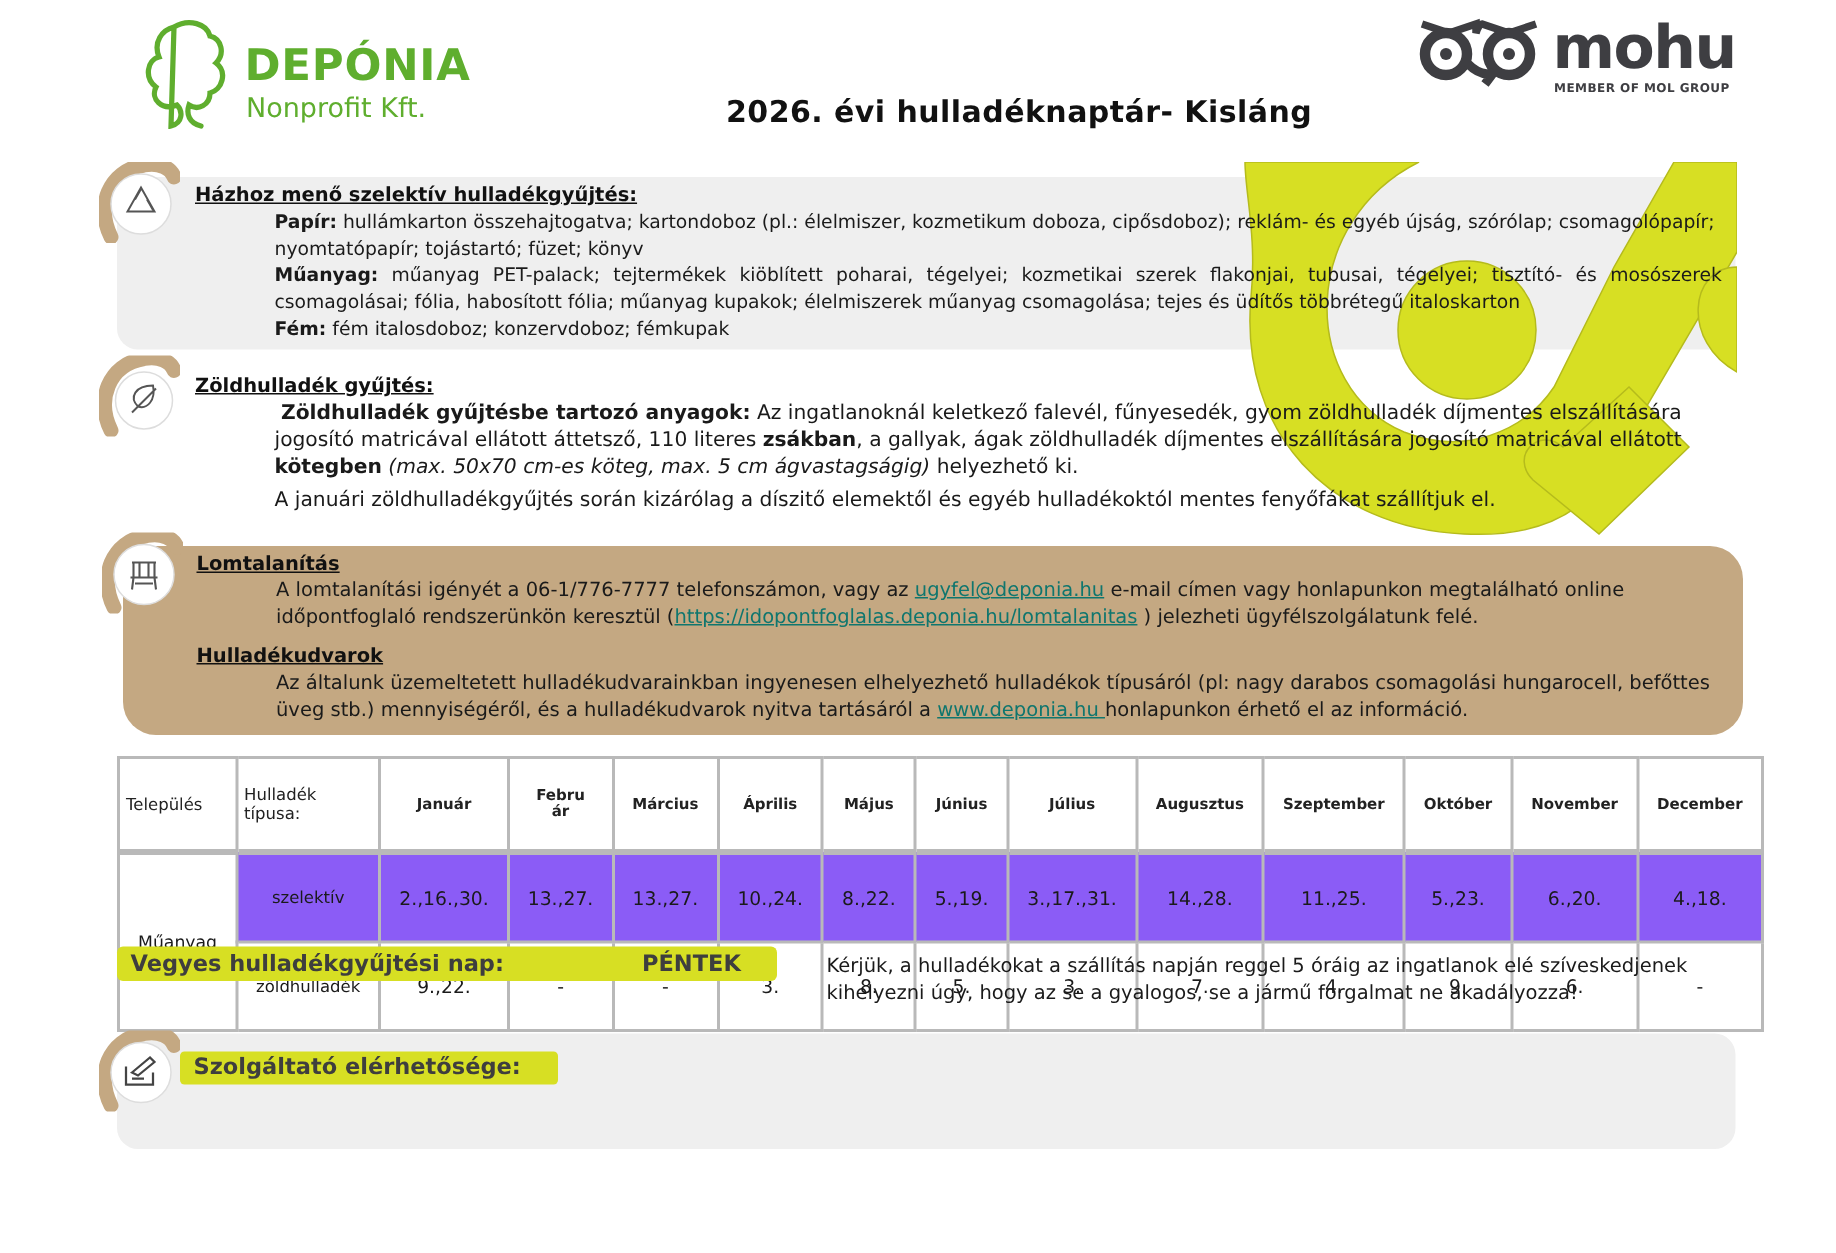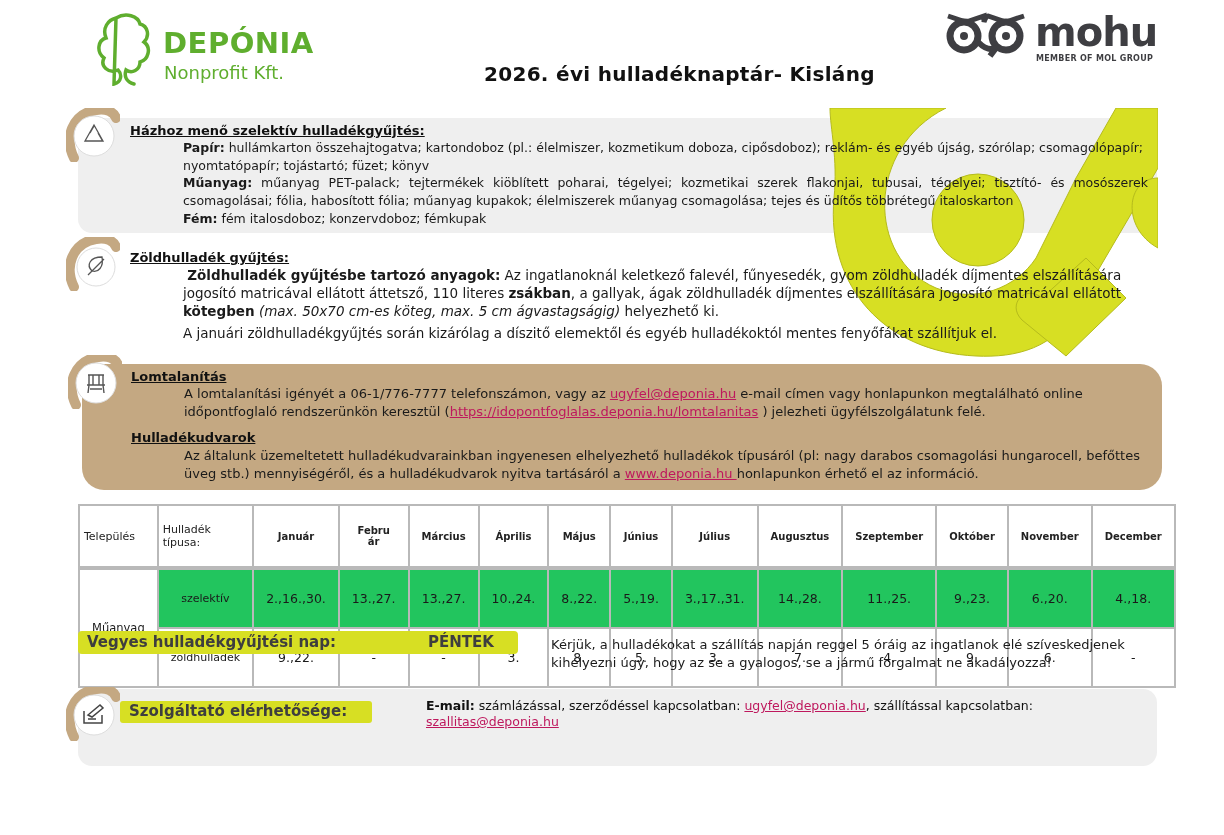--- a/index.html
+++ b/index.html
@@ -1,19 +1,19 @@
 <!DOCTYPE html>
 <html><head>
 <meta charset="utf-8">
 <style>
   html, body { margin: 0; padding: 0; background: #ffffff; }
   body { width: 1224px; height: 835px; position: relative; overflow: hidden;
          font-family: "DejaVu Sans", sans-serif; color: #1a1a1a; }
   .abs { position: absolute; }
-  a.link { color: #be185d; text-decoration: underline; }
+  a.link { color: #0f766e; text-decoration: underline; }
 
   
   .logo-deponia { left: 96px; top: 12px; width: 220px; height: 74px; }
   .dep-title { left: 163px; top: 26px; font-size: 29px; font-weight: bold; color: #5fae2e; letter-spacing: 0.5px; font-family: "DejaVu Sans", sans-serif; }
   .dep-sub { left: 164px; top: 62px; font-size: 18px; color: #5fae2e; }
   .mohu-word { left: 1035px; top: 9px; font-size: 40px; font-weight: bold; color: #3e3e42; letter-spacing: -1px; }
   .mohu-sub { left: 1036px; top: 54px; font-size: 8px; font-weight: bold; color: #3e3e42; letter-spacing: 0.3px; }
   .page-title { left: 484px; top: 62px; font-size: 20px; font-weight: bold; color: #111; letter-spacing: 0.3px; }
 
   
@@ -28,21 +28,21 @@
   .sec-text { font-size: 12.5px; line-height: 18px; color: #1a1a1a; }
   .sec-text b { font-weight: bold; }
 
   
   table.cal { border-collapse: collapse; position: absolute; left: 78px; top: 504px; width: 1079px; font-size: 10px; }
   table.cal td, table.cal th { border: 2px solid #b9b9b9; text-align: center; padding: 12px; }
   table.cal th { height: 36px; font-weight: bold; font-size: 10px; color: #222; }
   table.cal th.left { text-align: left; font-weight: normal; padding-left: 4px; font-size: 11px; }
   table.cal tr.sep th { border-bottom: 4px solid #b9b9b9; }
   table.cal td { height: 33px; font-size: 12.5px; }
-  table.cal tr.sz td.v, table.cal tr.sz td.type { background: #22c55e; }
+  table.cal tr.sz td.v, table.cal tr.sz td.type { background: #8b5cf6; }
   table.cal td.type { font-size: 11px; }
   table.cal td.settle { font-size: 11.5px; }
 
   .vegyes { left: 78px; top: 631px; width: 440px; height: 23px; background: #d7df23; border-radius: 4px; }
   .vegyes-label { left: 87px; top: 633px; font-size: 15px; font-weight: bold; color: #3e3e3e; }
   .vegyes-day { left: 428px; top: 633px; font-size: 15px; font-weight: bold; color: #3e3e3e; }
   .notice { left: 551px; top: 636px; width: 600px; font-size: 13px; line-height: 18px; color: #1a1a1a; }
 
   .contact-label-bg { left: 120px; top: 701px; width: 252px; height: 22px; background: #d7df23; border-radius: 3px; }
   .contact-label { left: 129px; top: 702px; font-size: 15px; font-weight: bold; color: #3e3e3e; }
@@ -147,21 +147,21 @@
     <td class="type">szelektív</td>
     <td class="v">2.,16.,30.</td>
     <td class="v">13.,27.</td>
     <td class="v">13.,27.</td>
     <td class="v">10.,24.</td>
     <td class="v">8.,22.</td>
     <td class="v">5.,19.</td>
     <td class="v">3.,17.,31.</td>
     <td class="v">14.,28.</td>
     <td class="v">11.,25.</td>
-    <td class="v">9.,23.</td>
+    <td class="v">5.,23.</td>
     <td class="v">6.,20.</td>
     <td class="v">4.,18.</td>
   </tr>
   <tr>
     <td class="type">zöldhulladék</td>
     <td>9.,22.</td>
     <td>-</td>
     <td>-</td>
     <td>3.</td>
     <td>8.</td>
@@ -183,14 +183,13 @@
 
 <div class="abs box-grey" style="left:78px;top:689px;width:1079px;height:77px;"></div>
 <svg class="abs badge" style="left:66px;top:687px;" viewBox="0 0 54 54">
   <path d="M8 50 C -2 30, 6 6, 30 2 C 40 0, 48 4, 50 10" fill="none" stroke="#c4a882" stroke-width="10" stroke-linecap="round"></path>
   <circle cx="28" cy="28" r="20" fill="#ffffff" stroke="#dddddd" stroke-width="1"></circle>
   <path d="M18 24 L18 36 L36 36 L36 28 M22 32 L30 32 M22 28 L34 18 L37 21 L26 30 Z" fill="none" stroke="#444" stroke-width="1.5"></path>
 </svg>
 <div class="abs contact-label-bg"></div>
 <div class="abs contact-label">Szolgáltató elérhetősége:</div>
 <div class="abs contact">
-  <div><b>E-mail:</b><span> számlázással, szerződéssel kapcsolatban:  </span><a class="link">ugyfel@deponia.hu</a><span>, szállítással kapcsolatban: </span><br><a class="link">szallitas@deponia.hu</a></div>
 </div>
 
 </body></html>

